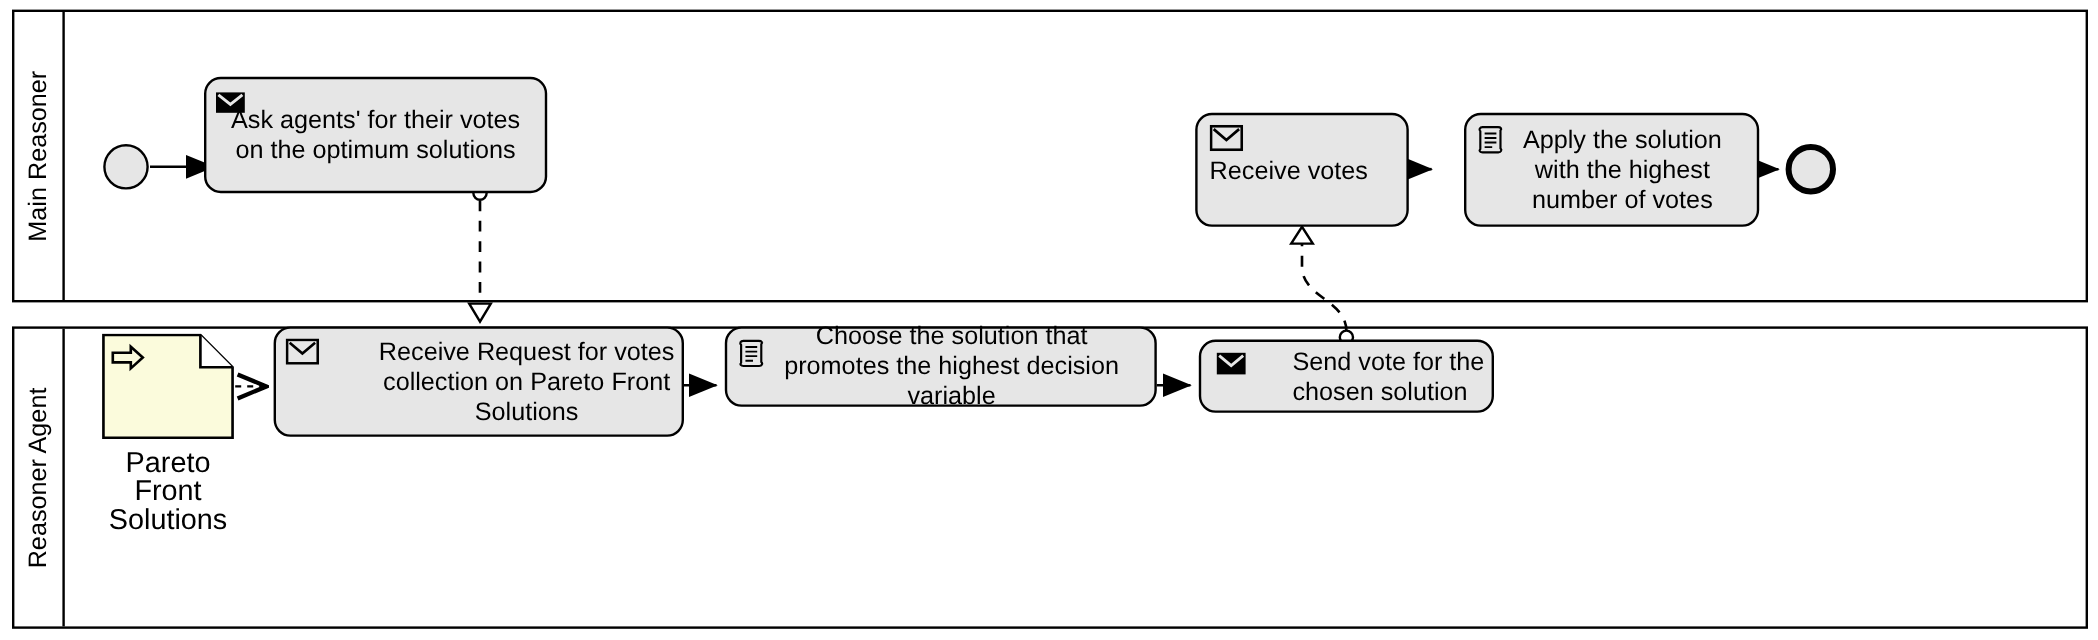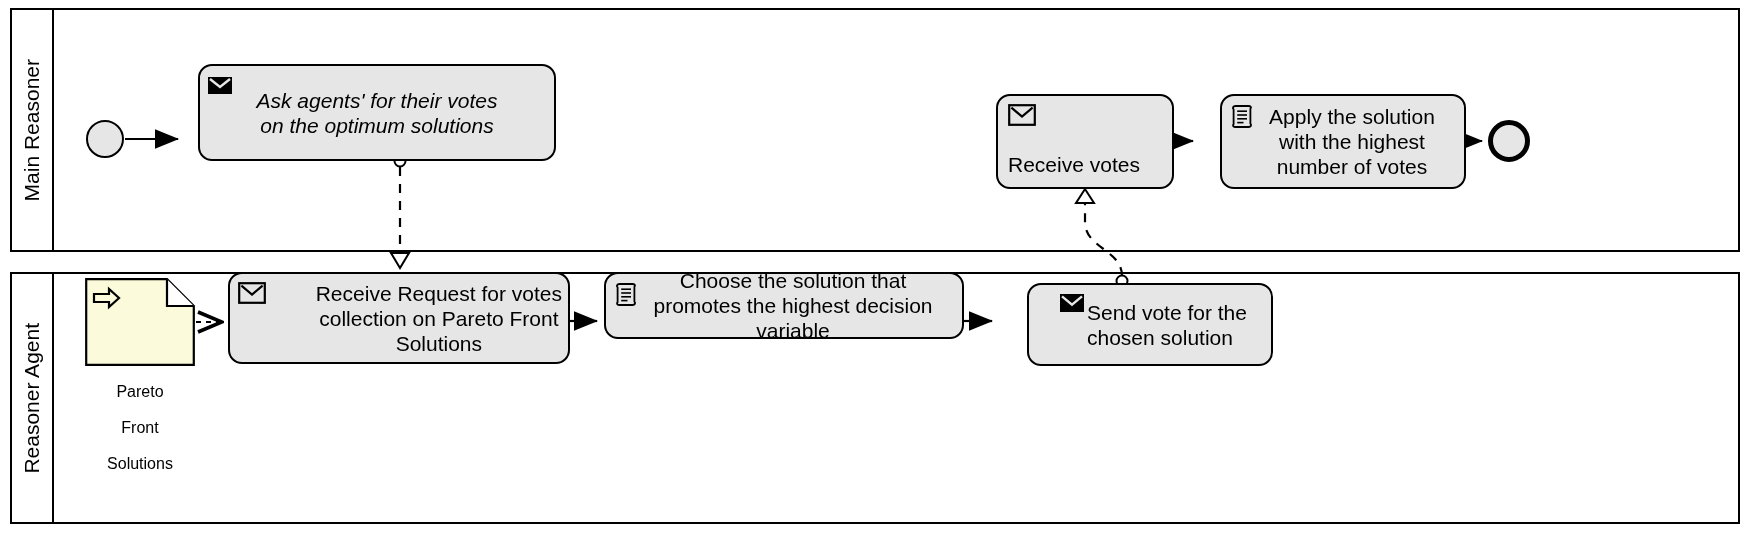--- a/index.html
+++ b/index.html
@@ -86,22 +86,22 @@
   }
   .event-start { border: 2px solid #000000; }
   .event-end   { border: 5px solid #000000; }
   
   .data-object {
     position: absolute;
   }
   .data-object-label {
     position: absolute;
     text-align: center;
-    font-size: 16px;
-    line-height: 36px;
+    font-size: 24px;
+    line-height: 24px;
     color: #000000;
     white-space: pre-line;
   }
 </style>
 </head>
 <body>
 
 <div id="canvas">
 
   <div class="pool" style="left:10px; top:8px; width:1730px; height:244px;">
@@ -163,31 +163,31 @@
 
     <g>
       <line x1="196" y1="322" x2="222" y2="322" stroke="#000000" stroke-width="2" stroke-dasharray="5,5" marker-end="url(#arrow-line)"></line>
     </g>
   </svg>
 
   <div class="event event-start" style="left:86px; top:120px; width:38px; height:38px;"></div>
 
   <div class="event event-end" style="left:1488px; top:120px; width:42px; height:42px;"></div>
 
-  <div class="task" style="left:198px; top:64px; width:358px; height:97px;font-style:italic;">
+  <div class="task" style="left:170px; top:64px; width:286px; height:97px;">
     <svg class="task-icon" viewBox="0 0 26 26">
       <rect x="1" y="4" width="24" height="17" fill="#000000"></rect>
       <path d="M3,6 L13,14 L23,6" fill="none" stroke="#e6e6e6" stroke-width="2.4"></path>
     </svg>
     <div class="task-label">Ask agents' for their votes
 on the optimum solutions</div>
   </div>
 
   <div class="task" style="left:996px; top:94px; width:178px; height:95px; align-items:flex-start; justify-content:flex-start; padding:8px 0 0 10px;">
-    <div style="display:flex; flex-direction:column; align-items:flex-start;gap:22px;">
+    <div style="display:flex; flex-direction:column; align-items:flex-start;">
       <svg style="width:28px;height:22px;display:block;" viewBox="0 0 28 22">
         <rect x="1.2" y="1.2" width="25.6" height="19.6" fill="#e6e6e6" stroke="#000000" stroke-width="2.2"></rect>
         <path d="M3.4,3.6 L14,12.6 L24.6,3.6" fill="none" stroke="#000000" stroke-width="2.2"></path>
       </svg>
       <div class="task-label" style="padding:4px 0 0 0; text-align:left;">Receive votes</div>
     </div>
   </div>
 
   <div class="task" style="left:1200px; top:94px; width:246px; height:95px;margin-left:20px;">
     <svg class="task-icon" viewBox="0 0 26 26">
@@ -220,21 +220,21 @@
       <line x1="8.2" y1="8.2" x2="18" y2="8.2" stroke="#000000" stroke-width="1.6"></line>
       <line x1="8.2" y1="12" x2="18" y2="12" stroke="#000000" stroke-width="1.6"></line>
       <line x1="8.2" y1="15.8" x2="18" y2="15.8" stroke="#000000" stroke-width="1.6"></line>
       <line x1="8.2" y1="19.6" x2="14.5" y2="19.6" stroke="#000000" stroke-width="1.6"></line>
     </svg>
     <div class="task-label" style="padding-left:24px;">Choose the solution that
 promotes the highest decision
 variable</div>
   </div>
 
-  <div class="task" style="left:999px; top:283px; width:246px; height:83px; align-items:center; justify-content:center; padding-left:12px;margin-left:28px;">
+  <div class="task" style="left:999px; top:283px; width:246px; height:61px; align-items:center; justify-content:space-between; padding-left:12px;">
     <svg style="width:26px;height:21px;flex:none;align-self:flex-start;margin-top:8px;" viewBox="0 0 26 21">
       <rect x="1" y="1" width="24" height="18" fill="#000000"></rect>
       <path d="M3,3.4 L13,11.6 L23,3.4" fill="none" stroke="#e6e6e6" stroke-width="2.4"></path>
     </svg>
     <div class="task-label" style="text-align:left; padding-left:2px;">Send vote for the
 chosen solution</div>
   </div>
 
   <div class="data-object" style="left:85px; top:278px; width:110px; height:88px;">
     <svg style="width:110px;height:88px;display:block;" viewBox="0 0 110 88">

